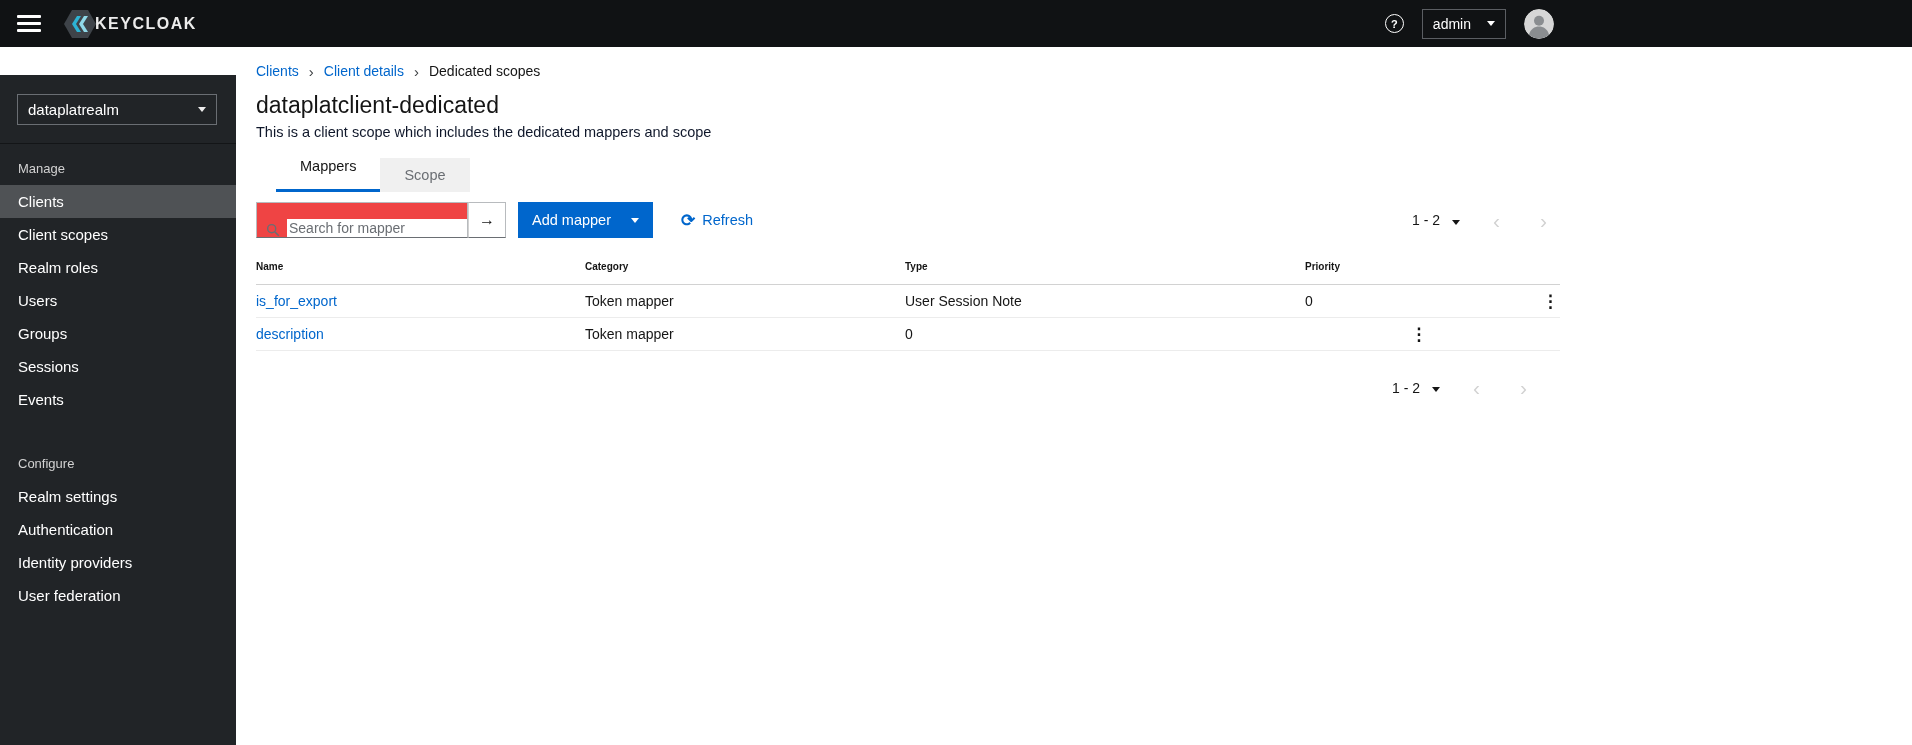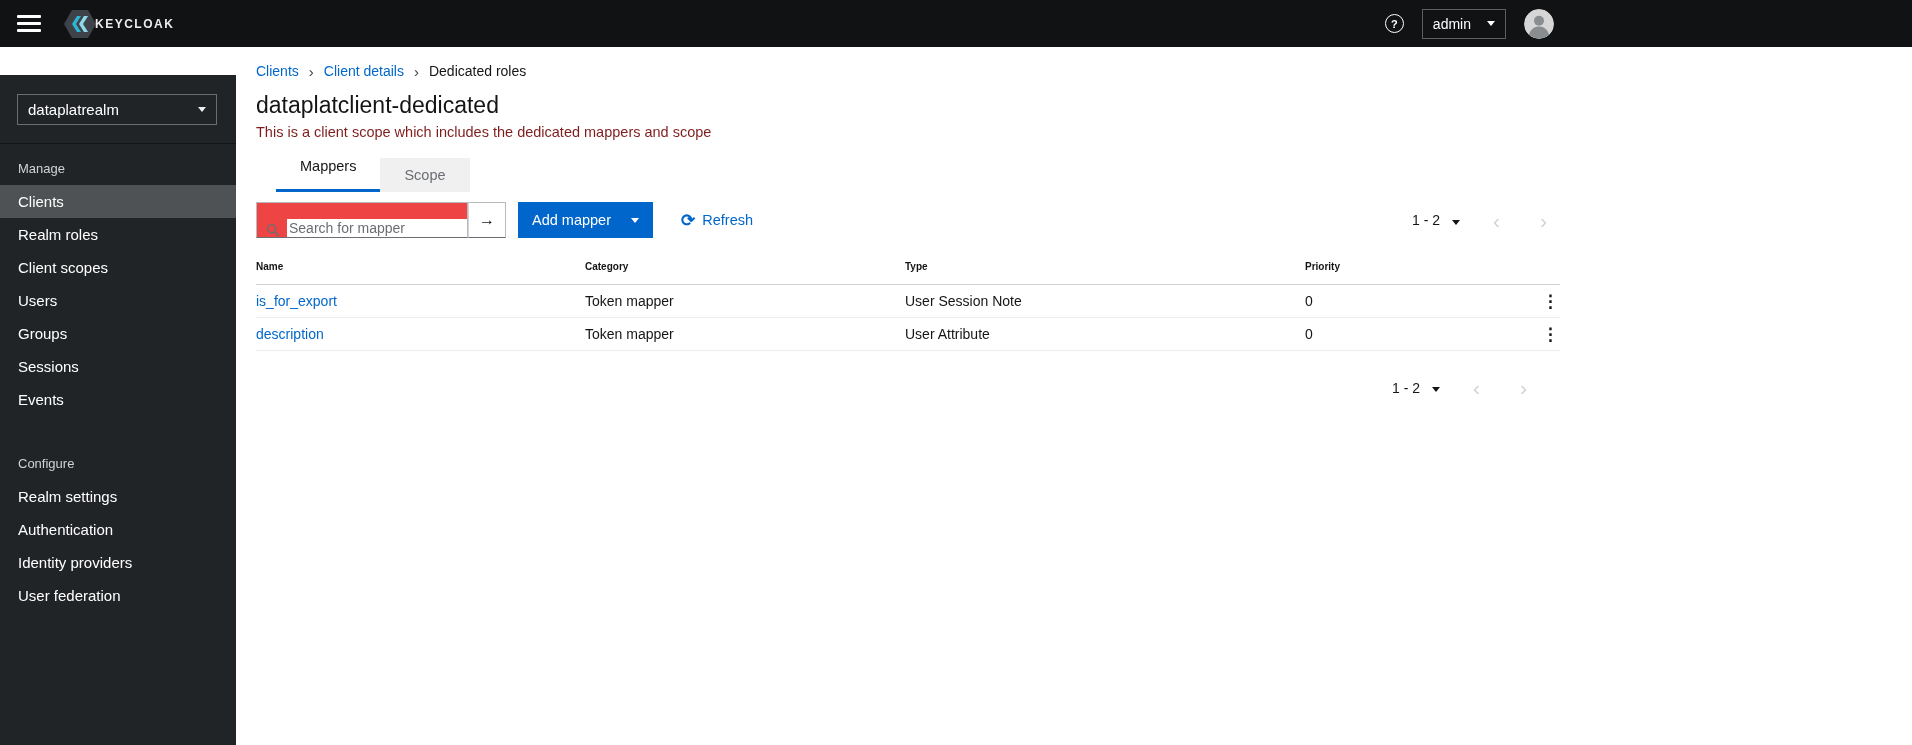--- a/index.html
+++ b/index.html
@@ -7,21 +7,21 @@
   body { font-family: "Liberation Sans", sans-serif; background: #fff; color: #151515; }
   .app { position: relative; width: 1912px; height: 745px; }
 
   
   .topbar { position: absolute; top: 0; left: 0; width: 100%; height: 47px;
             background: #101214; display: flex; align-items: center; }
   .hamburger { background: none; border: none; width: 24px; height: 17px; margin: 0 22px 0 17px;
                display: flex; flex-direction: column; justify-content: space-between; cursor: pointer; padding: 0; }
   .hamburger span { display: block; height: 3px; background: #fff; border-radius: 1px; }
   .brand { display: flex; align-items: center; gap: 4px; }
-  .brand-text { color: #ececec; font-weight: 700; font-size: 12px; letter-spacing: 1.5px; margin-left: -6px; }
+  .brand-text { color: #ececec; font-weight: 700; font-size: 16px; letter-spacing: 1.5px; margin-left: -6px; }
   .topbar-right { margin-left: auto; margin-right: 358px; display: flex; align-items: center; gap: 18px; }
   .help-btn { width: 19px; height: 19px; border: 1.5px solid #fff; border-radius: 50%; background: none;
               color: #fff; font-size: 11px; font-weight: 700; display: flex; align-items: center;
               justify-content: center; cursor: pointer; padding: 0; }
   .user-menu { height: 30px; border: 1px solid #5b5e63; background: none; color: #fff; font-size: 14px;
                display: flex; align-items: center; gap: 16px; padding: 0 10px; cursor: pointer; }
   .caret-down { width: 0; height: 0; border-left: 4px solid transparent; border-right: 4px solid transparent;
                 border-top: 5px solid currentColor; display: inline-block; }
   .avatar { width: 30px; height: 30px; border-radius: 50%; overflow: hidden; cursor: pointer; }
 
@@ -41,21 +41,21 @@
   
   .main { position: absolute; left: 236px; top: 47px; right: 0; bottom: 0; background: #fff; }
   .content { padding: 16px 352px 0 20px; }
 
   .breadcrumb { display: flex; align-items: center; gap: 10px; font-size: 14px; }
   .breadcrumb a { color: #0066cc; text-decoration: none; cursor: pointer; }
   .breadcrumb .sep { color: #3c3f42; font-size: 15px; line-height: 1; }
   .breadcrumb .current { color: #151515; }
 
   .page-title { font-size: 23px; font-weight: 500; margin: 13px 0 5px; color: #151515; }
-  .page-subtitle { font-size: 14.5px; color: #7f1d1d; }
+  .page-subtitle { font-size: 14.5px; color: #0f172a; }
 
   .tabbar { display: flex; margin-top: 18px; padding-left: 20px; }
   .tab { height: 34px; display: flex; align-items: center; padding: 0 24px; font-size: 14.5px;
          cursor: pointer; border: none; background: #fff; font-family: inherit; }
   .tab.active { color: #151515; border-bottom: 3px solid #0066cc; padding-bottom: 16px; }
   .tab.inactive { background: #f0f0f0; color: #6a6e73; }
 
   .toolbar { margin-top: 10px; display: flex; align-items: center; }
   .search-group { display: flex; }
   .search-box { width: 212px; height: 36px; border: 1px solid #b8bbbe; border-bottom-color: #6a6e73;
@@ -135,24 +135,24 @@
         <span class="caret-down"></span>
       </button>
     </div>
 
     <div class="nav-section">
       <div class="nav-section-title">Manage</div>
       <div class="nav-item active">
         <span>Clients</span>
       </div>
       <div class="nav-item">
+        <span>Client scopes</span>
+      </div>
+      <div class="nav-item">
         <span>Realm roles</span>
-      </div>
-      <div class="nav-item">
-        <span>Client scopes</span>
       </div>
       <div class="nav-item">
         <span>Users</span>
       </div>
       <div class="nav-item">
         <span>Groups</span>
       </div>
       <div class="nav-item">
         <span>Sessions</span>
       </div>
@@ -179,21 +179,21 @@
   </nav>
 
   <main class="main">
     <div class="content">
 
       <div class="breadcrumb">
         <a>Clients</a>
         <span class="sep">›</span>
         <a>Client details</a>
         <span class="sep">›</span>
-        <span class="current">Dedicated roles</span>
+        <span class="current">Dedicated scopes</span>
       </div>
 
       <h1 class="page-title">dataplatclient-dedicated</h1>
       <div class="page-subtitle">This is a client scope which includes the dedicated mappers and scope</div>
 
       <div class="tabbar">
         <button class="tab active">Mappers</button>
         <button class="tab inactive">Scope</button>
       </div>
 
@@ -244,21 +244,20 @@
           <div class="cell"><a>is_for_export</a></div>
           <div class="cell">Token mapper</div>
           <div class="cell">User Session Note</div>
           <div class="cell">0</div>
           <button class="kebab">⋮</button>
         </div>
 
         <div class="trow body">
           <div class="cell"><a>description</a></div>
           <div class="cell">Token mapper</div>
-          <div class="cell">User Attribute</div>
           <div class="cell">0</div>
           <button class="kebab">⋮</button>
         </div>
       </div>
 
       <div class="pagination bottom">
         <span class="pag-range">1 - 2</span>
         <button class="pag-caret">
           <span class="caret-down"></span>
         </button>

